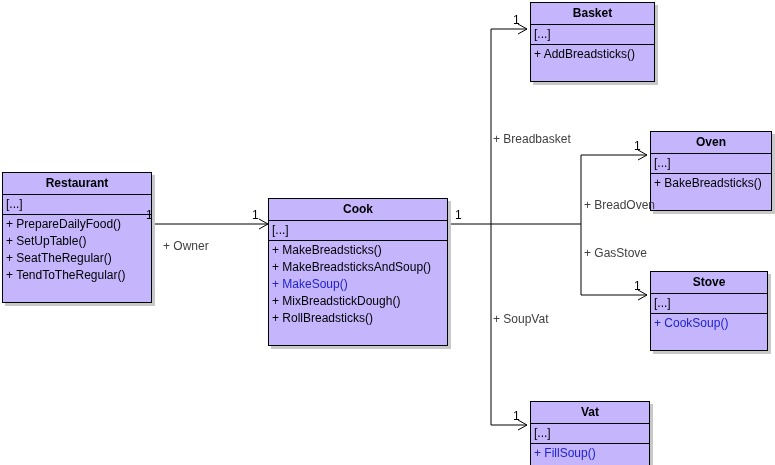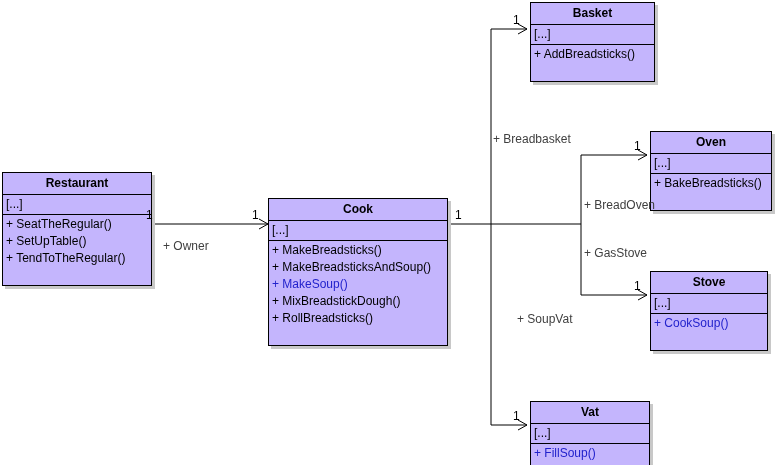--- a/index.html
+++ b/index.html
@@ -133,42 +133,43 @@
   </svg>
 
   <div class="edge-label" style="left:163px; top:211px;margin-top:28px;">+ Owner</div>
 
   <div class="edge-label" style="left:493px; top:132px;">+ Breadbasket</div>
 
   <div class="edge-label" style="left:584px; top:198px;">+ BreadOven</div>
 
   <div class="edge-label" style="left:584px; top:246px;text-align:center;">+ GasStove</div>
 
-  <div class="edge-label" style="left:493px; top:312px;padding-left:24px;">+ SoupVat</div>
+  <div class="edge-label" style="left:493px; top:312px;">+ SoupVat</div>
 
   <div class="mult-label" style="left:146px; top:208px;">1</div>
 
   <div class="mult-label" style="left:252px; top:208px;">1</div>
 
   <div class="mult-label" style="left:455px; top:208px;">1</div>
 
   <div class="mult-label" style="left:513px; top:13px;">1</div>
 
   <div class="mult-label" style="left:634px; top:139px;">1</div>
 
   <div class="mult-label" style="left:634px; top:279px;">1</div>
 
   <div class="mult-label" style="left:513px; top:409px;">1</div>
 
   <div class="uml-class" style="left:2px; top:172px; width:150px;">
     <div class="uml-title">Restaurant</div>
     <div class="uml-attrs">[...]</div>
     <div class="uml-ops">
+      <div class="uml-op">+ PrepareDailyFood()</div>
+      <div class="uml-op">+ SetUpTable()</div>
       <div class="uml-op">+ SeatTheRegular()</div>
-      <div class="uml-op">+ SetUpTable()</div>
       <div class="uml-op">+ TendToTheRegular()</div>
     </div>
   </div>
 
   <div class="uml-class" style="left:268px; top:170px; width:180px;margin-top:28px;">
     <div class="uml-title">Cook</div>
     <div class="uml-attrs">[...]</div>
     <div class="uml-ops">
       <div class="uml-op">+ MakeBreadsticks()</div>
       <div class="uml-op">+ MakeBreadsticksAndSoup()</div>

